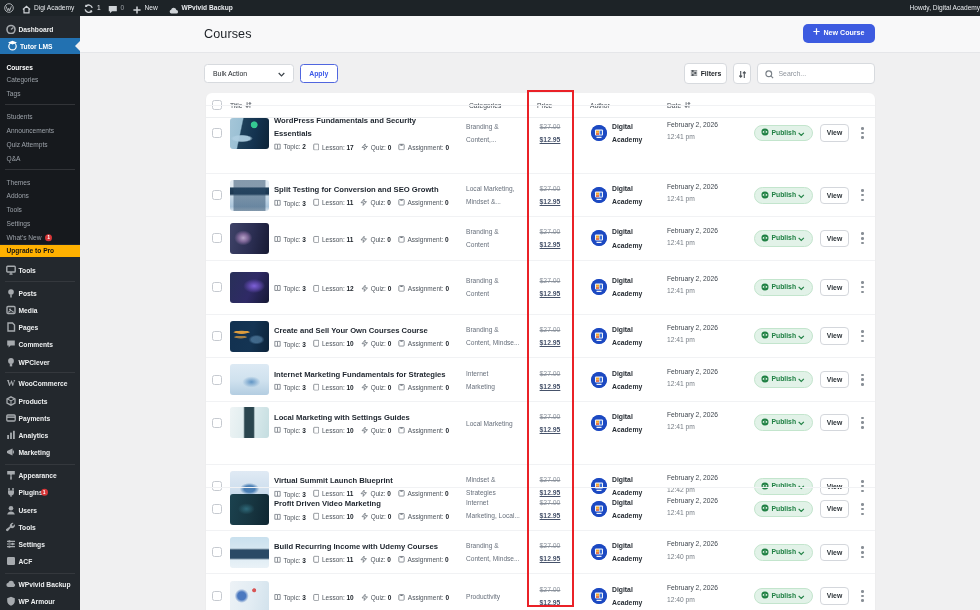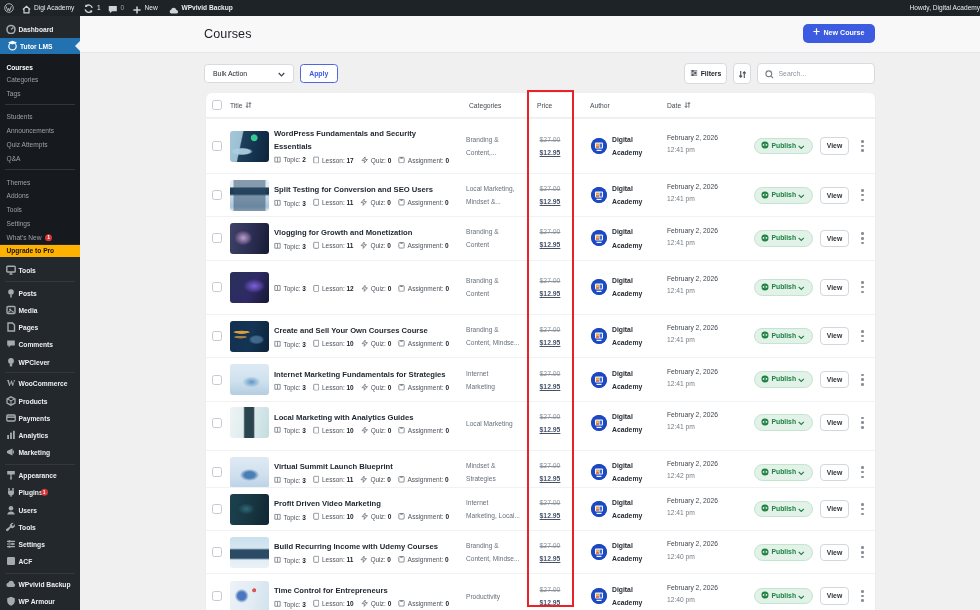--- a/index.html
+++ b/index.html
@@ -310,21 +310,21 @@
           <path d="M7 9.5 V2 M5.2 4 L7 2 8.8 4" fill="none" stroke="#454c54" stroke-width="1.1"></path>
         </svg></div>
       <div style="left:263px">Categories</div>
       <div style="left:331px">Price</div>
       <div style="left:384px">Author</div>
       <div style="left:461px">Date<svg width="7" height="8" viewBox="0 0 10 11" style="vertical-align:-1.5px;margin-left:3px">
           <path d="M3 1.5 V9 M1.2 7 L3 9 4.8 7" fill="none" stroke="#454c54" stroke-width="1.1"></path>
           <path d="M7 9.5 V2 M5.2 4 L7 2 8.8 4" fill="none" stroke="#454c54" stroke-width="1.1"></path>
         </svg></div>
     </div>
-    <div class="row" style="top:25.0px;height:55.2px">
+    <div class="row" style="top:12px;height:55.2px">
       <div class="cb"></div>
       <div class="th" style="background:radial-gradient(circle at 62% 22%, #35c892 0, #35c892 3px, rgba(0,0,0,0) 3.8px),radial-gradient(ellipse 15px 5px at 30% 66%, rgba(173,205,224,.95) 0 55%, rgba(0,0,0,0) 75%),linear-gradient(102deg,#a5c6d8 0,#9bc0d4 28%,#1e405a 31%,#143350 62%,#0e2438 100%);"></div>
       <div class="tw">
         <div class="tt">WordPress Fundamentals and Security<br>Essentials</div>
         <div class="meta"><span class="mi2"><svg class="mic" width="7" height="7" viewBox="0 0 10 10">
               <path d="M1.2 1.2 h3.2 a1.2 1.2 0 0 1 .6 .3 a1.2 1.2 0 0 1 .6 -.3 h3.2 v7 h-3.4 l-.4 .4 -.4 -.4 h-3.4 Z M5 1.6 V8" fill="none" stroke="#6c737b" stroke-width="1.1"></path>
             </svg>Topic: <b>2</b></span><span class="mi2"><svg class="mic" width="6.5" height="7.5" viewBox="0 0 9 10">
               <rect x="1" y=".8" width="7" height="8.4" rx="1.2" fill="none" stroke="#6c737b" stroke-width="1.1"></rect>
             </svg>Lesson: <b>17</b></span><span class="mi2"><svg class="mic" width="7.5" height="7.5" viewBox="0 0 10 10">
               <path d="M5.5 .8 L1.4 5.6 H4.6 L4.2 9.2 L8.6 4.2 H5.2 Z" fill="none" stroke="#6c737b" stroke-width="1.1" stroke-linejoin="round"></path>
@@ -356,21 +356,21 @@
       <div class="dots">
         <i></i>
         <i></i>
         <i></i>
       </div>
     </div>
     <div class="row" style="top:80.2px;height:43.0px">
       <div class="cb"></div>
       <div class="th" style="background:linear-gradient(90deg,rgba(0,0,0,0) 0 8%,rgba(42,74,104,.5) 10% 90%,rgba(0,0,0,0) 92%),linear-gradient(180deg,#e3ecf3 0 22%,#24425c 26%,#1c3852 45%,#c8dae8 52%,#a9c4da 86%,#dfe9f1 100%);"></div>
       <div class="tw">
-        <div class="tt">Split Testing for Conversion and SEO Users</div>
+        <div class="tt">Split Testing for Conversion and SEO Growth</div>
         <div class="meta"><span class="mi2"><svg class="mic" width="7" height="7" viewBox="0 0 10 10">
               <path d="M1.2 1.2 h3.2 a1.2 1.2 0 0 1 .6 .3 a1.2 1.2 0 0 1 .6 -.3 h3.2 v7 h-3.4 l-.4 .4 -.4 -.4 h-3.4 Z M5 1.6 V8" fill="none" stroke="#6c737b" stroke-width="1.1"></path>
             </svg>Topic: <b>3</b></span><span class="mi2"><svg class="mic" width="6.5" height="7.5" viewBox="0 0 9 10">
               <rect x="1" y=".8" width="7" height="8.4" rx="1.2" fill="none" stroke="#6c737b" stroke-width="1.1"></rect>
             </svg>Lesson: <b>11</b></span><span class="mi2"><svg class="mic" width="7.5" height="7.5" viewBox="0 0 10 10">
               <path d="M5.5 .8 L1.4 5.6 H4.6 L4.2 9.2 L8.6 4.2 H5.2 Z" fill="none" stroke="#6c737b" stroke-width="1.1" stroke-linejoin="round"></path>
             </svg>Quiz: <b>0</b></span><span class="mi2"><svg class="mic" width="7" height="7.5" viewBox="0 0 10 10">
               <rect x="1.2" y="1" width="7.6" height="8" rx="1.2" fill="none" stroke="#6c737b" stroke-width="1.1"></rect>
               <path d="M3.4 1 h3.2 v2 h-3.2 Z" fill="#6c737b"></path>
             </svg>Assignment: <b>0</b></span></div>
@@ -398,21 +398,20 @@
       <div class="dots">
         <i></i>
         <i></i>
         <i></i>
       </div>
     </div>
     <div class="row" style="top:123.2px;height:43.3px">
       <div class="cb"></div>
       <div class="th" style="background:radial-gradient(ellipse 12px 10px at 34% 48%, #b7a4c9 0,#7c6596 40%,rgba(0,0,0,0) 75%),linear-gradient(102deg,#3f4368 0,#2b2e52 55%,#171a33 100%);"></div>
       <div class="tw">
-        <div class="tt">Vlogging for Growth and Monetization</div>
         <div class="meta"><span class="mi2"><svg class="mic" width="7" height="7" viewBox="0 0 10 10">
               <path d="M1.2 1.2 h3.2 a1.2 1.2 0 0 1 .6 .3 a1.2 1.2 0 0 1 .6 -.3 h3.2 v7 h-3.4 l-.4 .4 -.4 -.4 h-3.4 Z M5 1.6 V8" fill="none" stroke="#6c737b" stroke-width="1.1"></path>
             </svg>Topic: <b>3</b></span><span class="mi2"><svg class="mic" width="6.5" height="7.5" viewBox="0 0 9 10">
               <rect x="1" y=".8" width="7" height="8.4" rx="1.2" fill="none" stroke="#6c737b" stroke-width="1.1"></rect>
             </svg>Lesson: <b>11</b></span><span class="mi2"><svg class="mic" width="7.5" height="7.5" viewBox="0 0 10 10">
               <path d="M5.5 .8 L1.4 5.6 H4.6 L4.2 9.2 L8.6 4.2 H5.2 Z" fill="none" stroke="#6c737b" stroke-width="1.1" stroke-linejoin="round"></path>
             </svg>Quiz: <b>0</b></span><span class="mi2"><svg class="mic" width="7" height="7.5" viewBox="0 0 10 10">
               <rect x="1.2" y="1" width="7.6" height="8" rx="1.2" fill="none" stroke="#6c737b" stroke-width="1.1"></rect>
               <path d="M3.4 1 h3.2 v2 h-3.2 Z" fill="#6c737b"></path>
             </svg>Assignment: <b>0</b></span></div>
@@ -565,21 +564,21 @@
       <div class="dots">
         <i></i>
         <i></i>
         <i></i>
       </div>
     </div>
     <div class="row" style="top:307.8px;height:42.7px">
       <div class="cb"></div>
       <div class="th" style="background:linear-gradient(90deg,rgba(0,0,0,0) 0 34%,#2a454e 38% 60%,rgba(0,0,0,0) 64%),linear-gradient(102deg,#eef4f5 0,#dbeaec 55%,#c4dde0 100%);"></div>
       <div class="tw">
-        <div class="tt">Local Marketing with Analytics Guides</div>
+        <div class="tt">Local Marketing with Settings Guides</div>
         <div class="meta"><span class="mi2"><svg class="mic" width="7" height="7" viewBox="0 0 10 10">
               <path d="M1.2 1.2 h3.2 a1.2 1.2 0 0 1 .6 .3 a1.2 1.2 0 0 1 .6 -.3 h3.2 v7 h-3.4 l-.4 .4 -.4 -.4 h-3.4 Z M5 1.6 V8" fill="none" stroke="#6c737b" stroke-width="1.1"></path>
             </svg>Topic: <b>3</b></span><span class="mi2"><svg class="mic" width="6.5" height="7.5" viewBox="0 0 9 10">
               <rect x="1" y=".8" width="7" height="8.4" rx="1.2" fill="none" stroke="#6c737b" stroke-width="1.1"></rect>
             </svg>Lesson: <b>10</b></span><span class="mi2"><svg class="mic" width="7.5" height="7.5" viewBox="0 0 10 10">
               <path d="M5.5 .8 L1.4 5.6 H4.6 L4.2 9.2 L8.6 4.2 H5.2 Z" fill="none" stroke="#6c737b" stroke-width="1.1" stroke-linejoin="round"></path>
             </svg>Quiz: <b>0</b></span><span class="mi2"><svg class="mic" width="7" height="7.5" viewBox="0 0 10 10">
               <rect x="1.2" y="1" width="7.6" height="8" rx="1.2" fill="none" stroke="#6c737b" stroke-width="1.1"></rect>
               <path d="M3.4 1 h3.2 v2 h-3.2 Z" fill="#6c737b"></path>
             </svg>Assignment: <b>0</b></span></div>
@@ -603,21 +602,21 @@
         </svg>Publish<svg width="6.5" height="4.5" viewBox="0 0 8 5" style="position:absolute;right:7px;top:6px">
           <path d="M.8 .8 L4 4 L7.2 .8" fill="none" stroke="#1f8043" stroke-width="1.4"></path>
         </svg></div>
       <div class="view">View</div>
       <div class="dots">
         <i></i>
         <i></i>
         <i></i>
       </div>
     </div>
-    <div class="row" style="top:357px;height:43.4px">
+    <div class="row" style="top:371px;height:43.4px">
       <div class="cb"></div>
       <div class="th" style="background:radial-gradient(ellipse 13px 8px at 50% 58%, #4a7fb5 0,#4a7fb5 40%,rgba(0,0,0,0) 75%),linear-gradient(180deg,#e0eaf4 0,#cfdfee 60%,#bcd2e6 100%);"></div>
       <div class="tw">
         <div class="tt">Virtual Summit Launch Blueprint</div>
         <div class="meta"><span class="mi2"><svg class="mic" width="7" height="7" viewBox="0 0 10 10">
               <path d="M1.2 1.2 h3.2 a1.2 1.2 0 0 1 .6 .3 a1.2 1.2 0 0 1 .6 -.3 h3.2 v7 h-3.4 l-.4 .4 -.4 -.4 h-3.4 Z M5 1.6 V8" fill="none" stroke="#6c737b" stroke-width="1.1"></path>
             </svg>Topic: <b>3</b></span><span class="mi2"><svg class="mic" width="6.5" height="7.5" viewBox="0 0 9 10">
               <rect x="1" y=".8" width="7" height="8.4" rx="1.2" fill="none" stroke="#6c737b" stroke-width="1.1"></rect>
             </svg>Lesson: <b>11</b></span><span class="mi2"><svg class="mic" width="7.5" height="7.5" viewBox="0 0 10 10">
               <path d="M5.5 .8 L1.4 5.6 H4.6 L4.2 9.2 L8.6 4.2 H5.2 Z" fill="none" stroke="#6c737b" stroke-width="1.1" stroke-linejoin="round"></path>
@@ -733,21 +732,20 @@
       <div class="dots">
         <i></i>
         <i></i>
         <i></i>
       </div>
     </div>
     <div class="row" style="top:480.1px;height:45.0px">
       <div class="cb"></div>
       <div class="th" style="background:radial-gradient(circle at 30% 48%, #4a78c0 0,#4a78c0 4px,rgba(0,0,0,0) 7px),radial-gradient(circle at 62% 30%, #d95555 0,#d95555 1.6px,rgba(0,0,0,0) 2.4px),linear-gradient(102deg,#edf2f6 0,#e2ecf3 55%,#d2e2ec 100%);"></div>
       <div class="tw">
-        <div class="tt">Time Control for Entrepreneurs</div>
         <div class="meta"><span class="mi2"><svg class="mic" width="7" height="7" viewBox="0 0 10 10">
               <path d="M1.2 1.2 h3.2 a1.2 1.2 0 0 1 .6 .3 a1.2 1.2 0 0 1 .6 -.3 h3.2 v7 h-3.4 l-.4 .4 -.4 -.4 h-3.4 Z M5 1.6 V8" fill="none" stroke="#6c737b" stroke-width="1.1"></path>
             </svg>Topic: <b>3</b></span><span class="mi2"><svg class="mic" width="6.5" height="7.5" viewBox="0 0 9 10">
               <rect x="1" y=".8" width="7" height="8.4" rx="1.2" fill="none" stroke="#6c737b" stroke-width="1.1"></rect>
             </svg>Lesson: <b>10</b></span><span class="mi2"><svg class="mic" width="7.5" height="7.5" viewBox="0 0 10 10">
               <path d="M5.5 .8 L1.4 5.6 H4.6 L4.2 9.2 L8.6 4.2 H5.2 Z" fill="none" stroke="#6c737b" stroke-width="1.1" stroke-linejoin="round"></path>
             </svg>Quiz: <b>0</b></span><span class="mi2"><svg class="mic" width="7" height="7.5" viewBox="0 0 10 10">
               <rect x="1.2" y="1" width="7.6" height="8" rx="1.2" fill="none" stroke="#6c737b" stroke-width="1.1"></rect>
               <path d="M3.4 1 h3.2 v2 h-3.2 Z" fill="#6c737b"></path>
             </svg>Assignment: <b>0</b></span></div>

